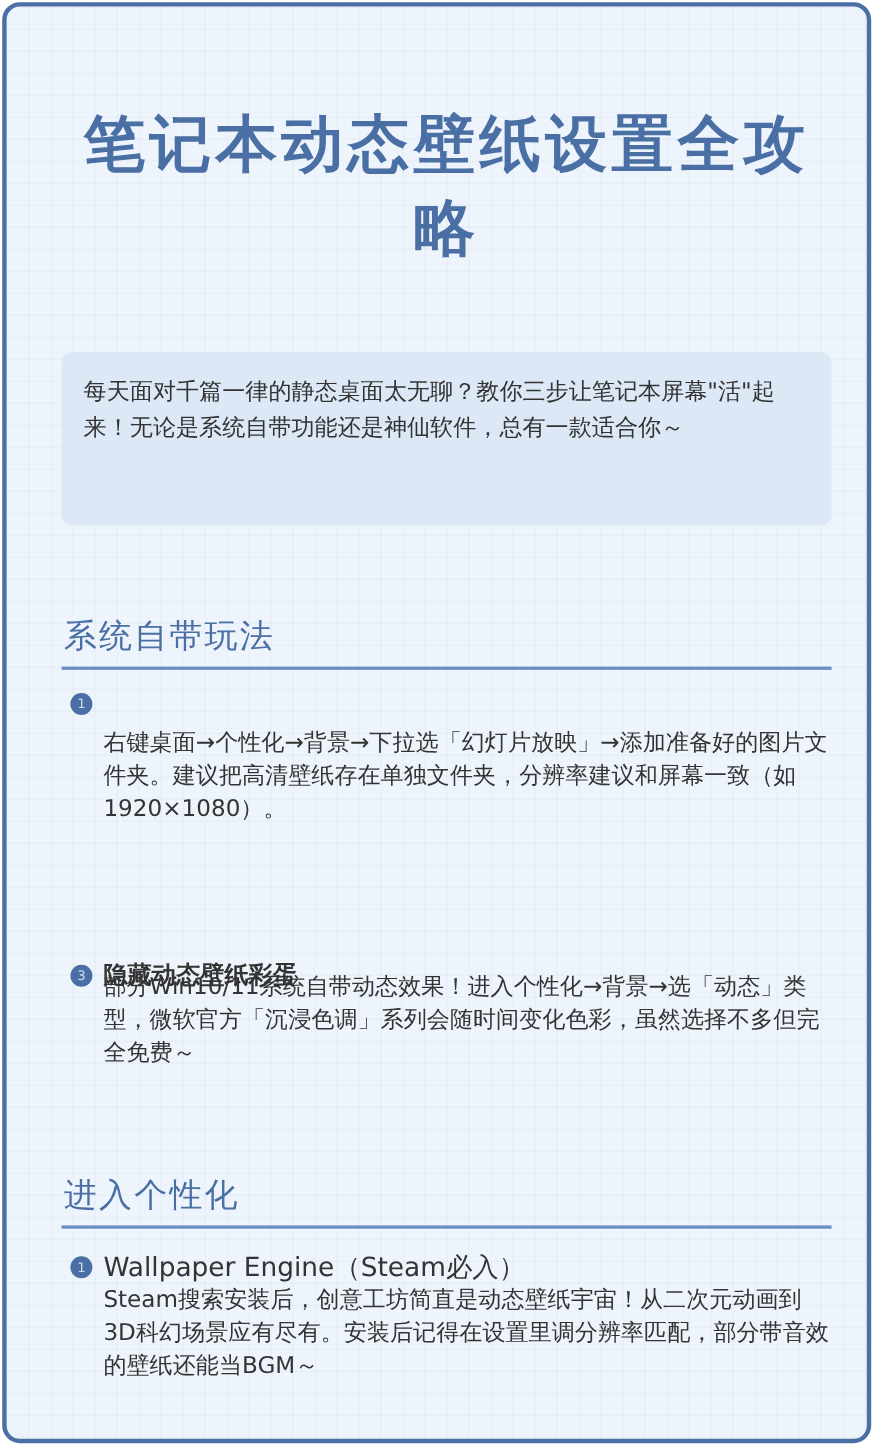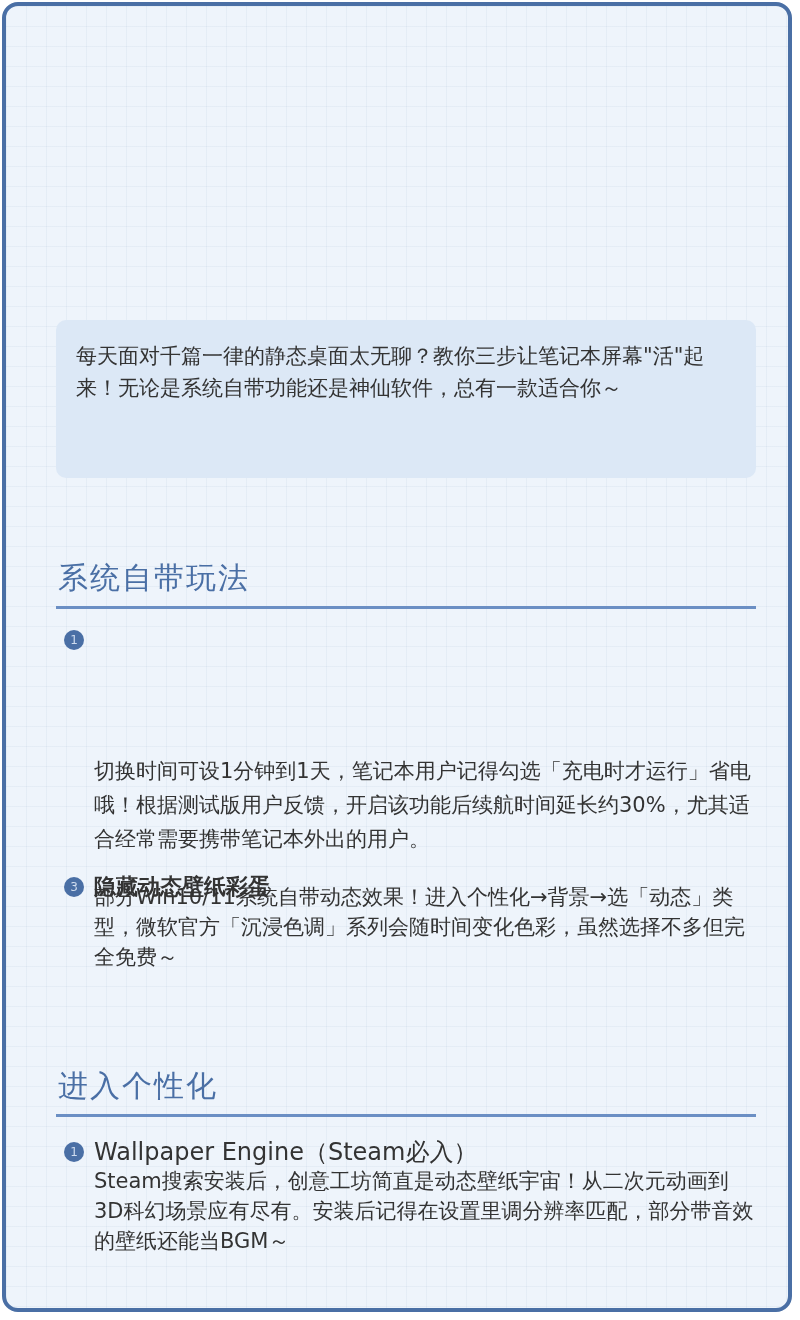--- a/index.html
+++ b/index.html
@@ -45,30 +45,31 @@
     }
     .para {
       position: absolute; left: 88px; width: 660px;
       font-size: 21px; line-height: 30px; color: #333;
     }
   </style>
 </head>
 <body>
 
 <div class="frame">
+  <div class="title">笔记本动态壁纸设置全攻略</div>
 
   <div class="intro">每天面对千篇一律的静态桌面太无聊？教你三步让笔记本屏幕"活"起来！无论是系统自带功能还是神仙软件，总有一款适合你～</div>
 
   <div class="section-title" style="top:552px">系统自带玩法</div>
   <div class="rule" style="top:600px"></div>
 
   <div class="item-head" style="top:624px">
     <span class="num">1</span>
   </div>
-  <div class="para" style="top:748px; line-height:34px">切换时间可设1分钟到1天，笔记本用户记得勾选「充电时才运行」省电哦！根据测试版用户反馈，开启该功能后续航时间延长约30%，尤其适合经常需要携带笔记本外出的用户。</div>
+  <div class="para" style="top:654px">右键桌面→个性化→背景→下拉选「幻灯片放映」→添加准备好的图片文件夹。建议把高清壁纸存在单独文件夹，分辨率建议和屏幕一致（如1920×1080）。</div>
 
   <div class="item-head" style="top:866px">
     <span class="num">3</span>
     <span>隐藏动态壁纸彩蛋</span>
   </div>
   <div class="para" style="top:876px">部分Win10/11系统自带动态效果！进入个性化→背景→选「动态」类型，微软官方「沉浸色调」系列会随时间变化色彩，虽然选择不多但完全免费～</div>
 
   <div class="section-title" style="top:1060px">进入个性化</div>
   <div class="rule" style="top:1108px"></div>
 

